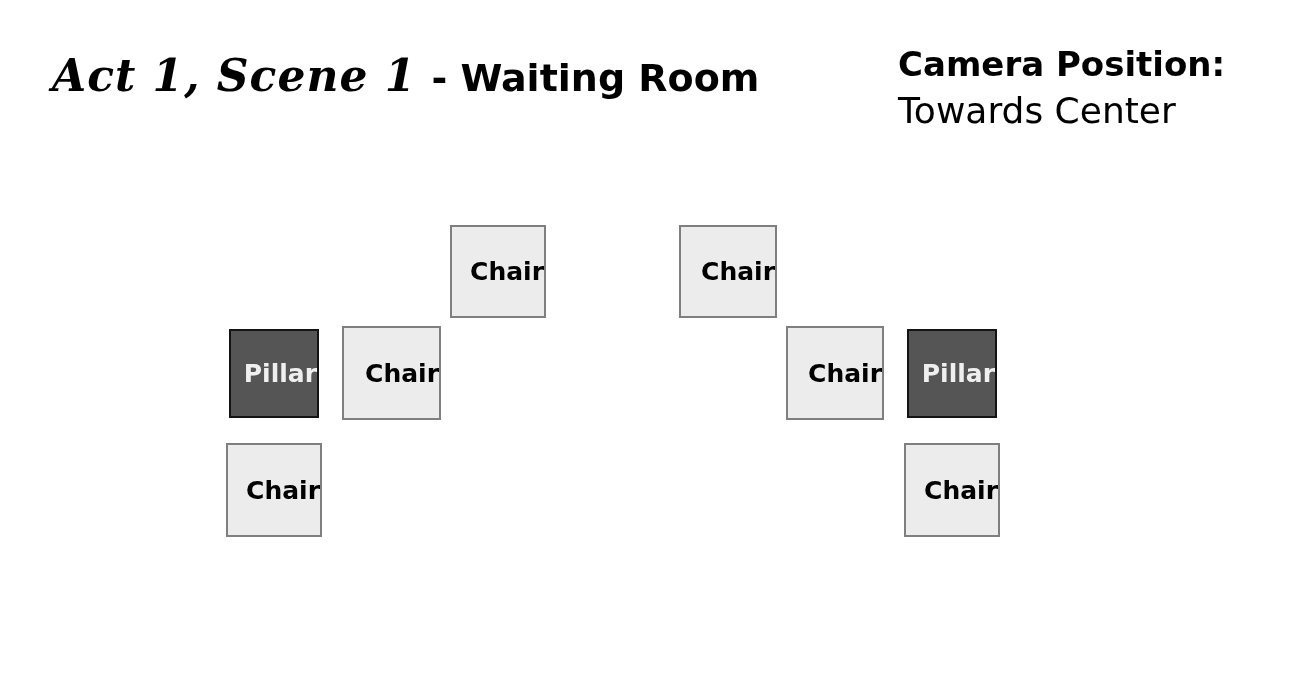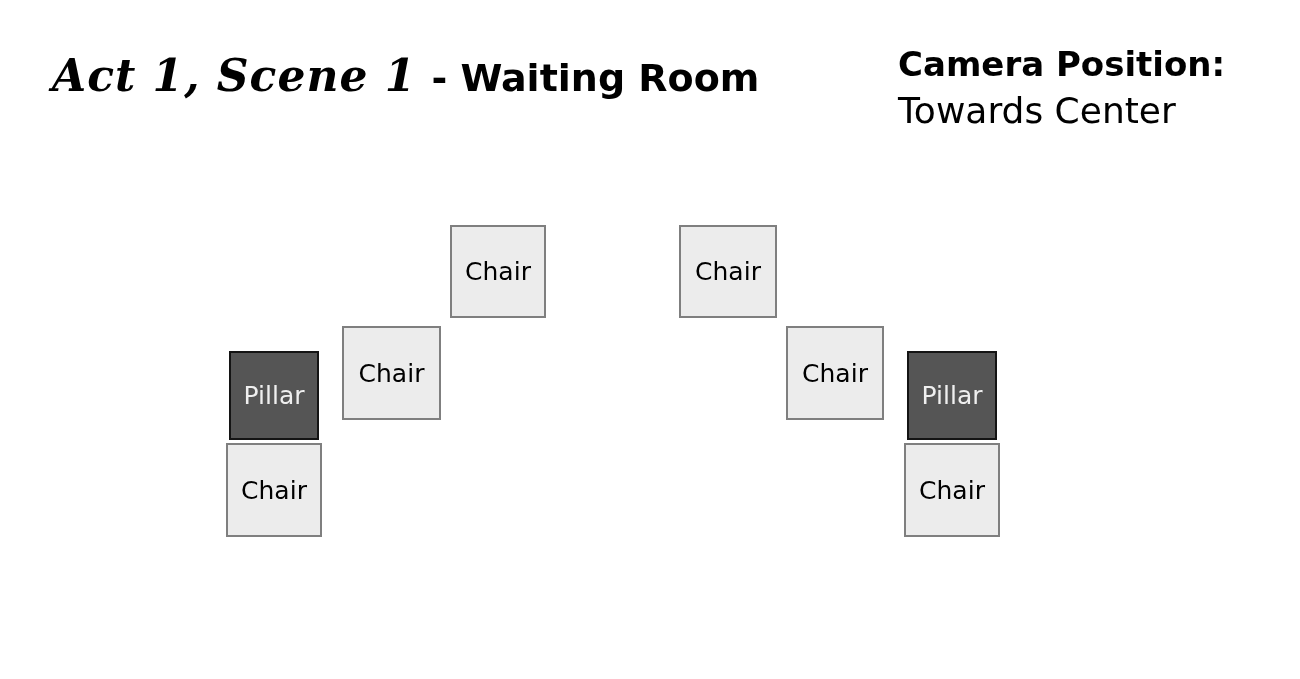--- a/index.html
+++ b/index.html
@@ -63,33 +63,33 @@
     font-size: 36px;
     line-height: 1.3;
   }
 
   
   .stage { position: absolute; inset: 0; }
   .stage-box {
     position: absolute;
     display: flex;
     align-items: center;
-    justify-content: center;
+    justify-content: flex-end;
     font-size: 25px;
+    font-weight: bold;
   }
   .stage-box.chair {
     background: var(--chair-fill);
     border: 2px solid var(--chair-border);
     color: var(--chair-text);
   }
   .stage-box.pillar {
     background: var(--pillar-fill);
     border: 2px solid var(--pillar-border);
     color: var(--pillar-text);
-    margin-top: 22px;
   }
 </style>
 </head>
 <body>
 
 <div class="canvas">
 
   <div class="scene-title">
     <span class="script">Act 1, Scene 1</span>
     <span class="plain">- Waiting Room</span>

